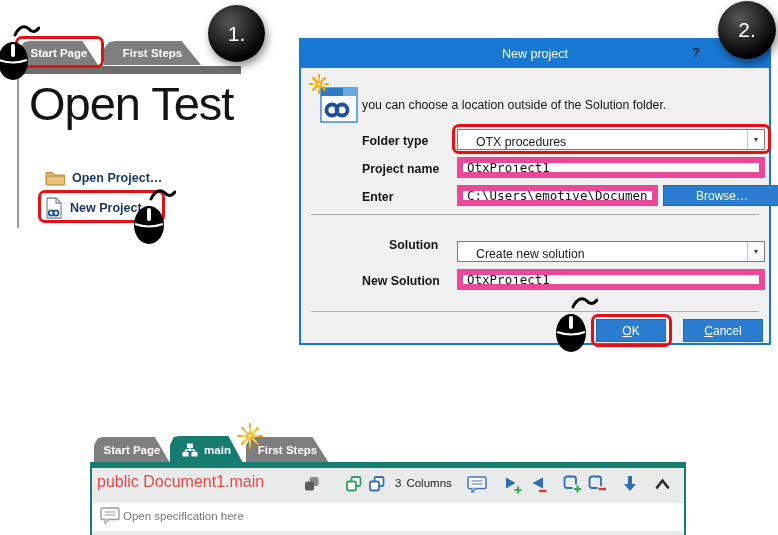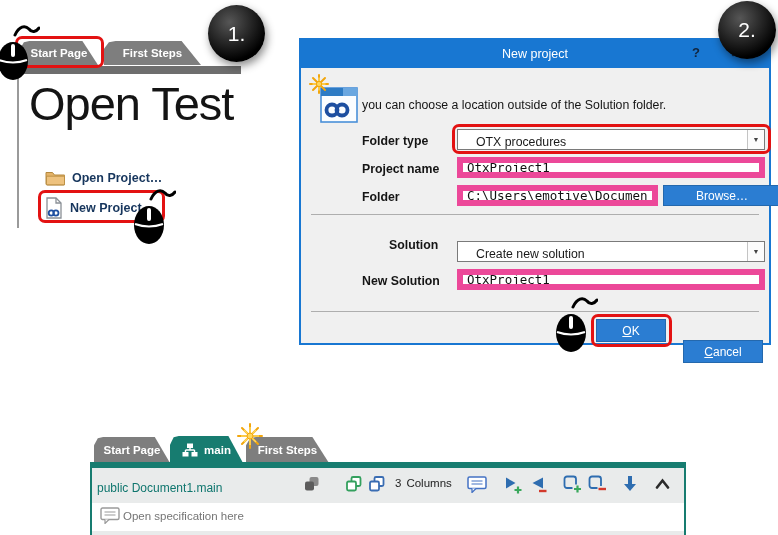--- a/index.html
+++ b/index.html
@@ -55,21 +55,21 @@
     font-family:"DejaVu Sans Mono", monospace; font-size:12.5px; padding:0 4px; color:#111; overflow:hidden; }
   .sep { position:absolute; height:1px; background:#aeaeae; }
   .blue-btn { position:absolute; display:flex; align-items:center; justify-content:center;
     background:#2b7dd2; color:#fff; font-size:12px; border:1px solid #2468ad; cursor:pointer; }
   .btn-label { display:inline-block; }
   .btn-label::first-letter { text-decoration:underline; }
 
   
   #editor-panel { left:90px; top:468px; width:596px; height:67px; background:#e9ebeb;
     border-left:2px solid #177c70; border-right:2px solid #177c70; }
-  #signature { left:97px; top:473px; font-size:12px; color:#0f766e;margin-top:8px; }
+  #signature { left:97px; top:473px; font-size:16px; color:#ef4444; }
   .tbicon { position:absolute; cursor:pointer; }
   #columns-group { left:395px; top:477px; display:flex; gap:5px; font-size:11.5px; color:#222; position:absolute; }
   #spec-row { left:92px; top:503px; width:592px; height:28px; background:#fff; }
   #spec-text { left:123px; top:510px; font-size:11.5px; color:#757575; }
 </style>
 </head>
 <body>
 
 <div class="tab" style="left:20px; top:41px; width:78px; height:24px;">
   <span>Start Page</span>
@@ -145,21 +145,21 @@
   <div class="dlg-label" style="left:61px; top:94px;">Folder type</div>
   <div class="combo" style="left:156px; top:89px; width:308px; height:21px;">
     <span>OTX procedures</span>
     <span class="arrow">▼</span>
   </div>
   <div class="hl" style="left:151px; top:84px; width:319px; height:30px;"></div>
 
   <div class="dlg-label" style="left:61px; top:122px;">Project name</div>
   <input class="text-input" type="text" style="left: 156px; top: 117px; width: 308px; height: 21px;" value="OtxProject1">
 
-  <div class="dlg-label" style="left:61px; top:150px;">Folder</div>
+  <div class="dlg-label" style="left:61px; top:150px;">Enter</div>
   <input class="text-input" type="text" style="left: 156px; top: 145px; width: 201px; height: 21px;" value="C:\Users\emotive\Documents\">
   <div class="blue-btn" style="left:362px; top:145px; width:118px; height:21px;">
     <span>Browse…</span>
   </div>
 
   <div class="sep" style="left:10px; top:174px; width:448px;"></div>
 
   <div class="dlg-label" style="left:61px; top:198px;margin-left:27px;">Solution</div>
   <div class="combo" style="left:156px; top:201px; width:308px; height:21px;">
     <span>Create new solution</span>
@@ -168,21 +168,21 @@
 
   <div class="dlg-label" style="left:61px; top:234px;">New Solution</div>
   <input class="text-input" type="text" style="left: 156px; top: 229px; width: 308px; height: 21px;" value="OtxProject1">
 
   <div class="sep" style="left:10px; top:271px; width:448px;"></div>
 
   <div class="blue-btn" style="left:295px; top:279px; width:70px; height:23px;">
     <span class="btn-label">OK</span>
   </div>
   <div class="hl" style="left:290px; top:274px; width:81px; height:33px;"></div>
-  <div class="blue-btn" style="left:382px; top:279px; width:80px; height:23px;margin-top:21px;">
+  <div class="blue-btn" style="left:382px; top:279px; width:80px; height:23px;">
     <span class="btn-label">Cancel</span>
   </div>
 </div>
 
 <div class="badge" style="left:718px; top:1px; width:58px; height:58px;">2.</div>
 
 <svg class="mouse" style="left:552px; top:296px;" width="46" height="58" viewBox="0 0 46 58">
   <path d="M21 11 C 25 2, 31 1, 35 5 C 38 9, 42 8, 45 4" fill="none" stroke="#000" stroke-width="3" stroke-linecap="round"></path>
   <ellipse cx="19" cy="37" rx="15" ry="19" fill="#000"></ellipse>
   <rect x="17" y="20" width="4" height="13" rx="2" fill="#fff"></rect>

